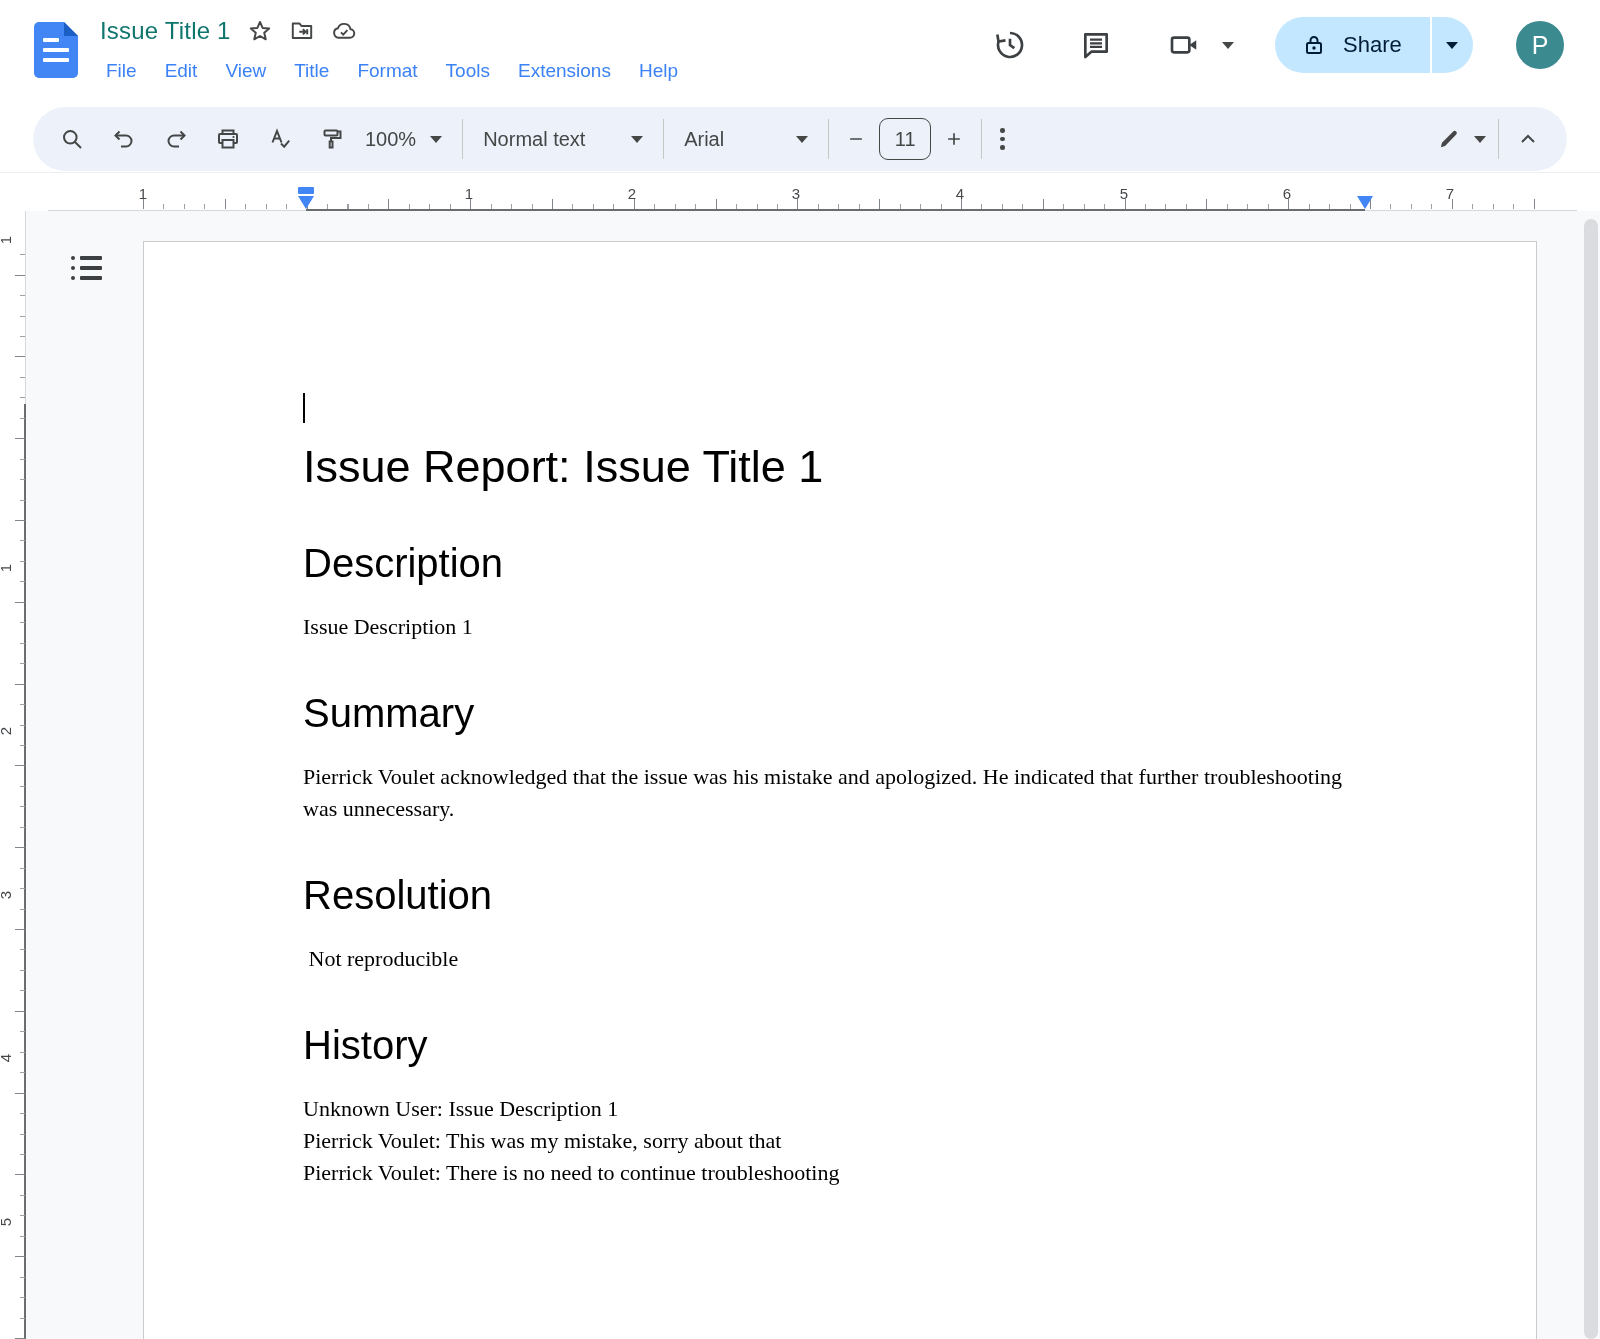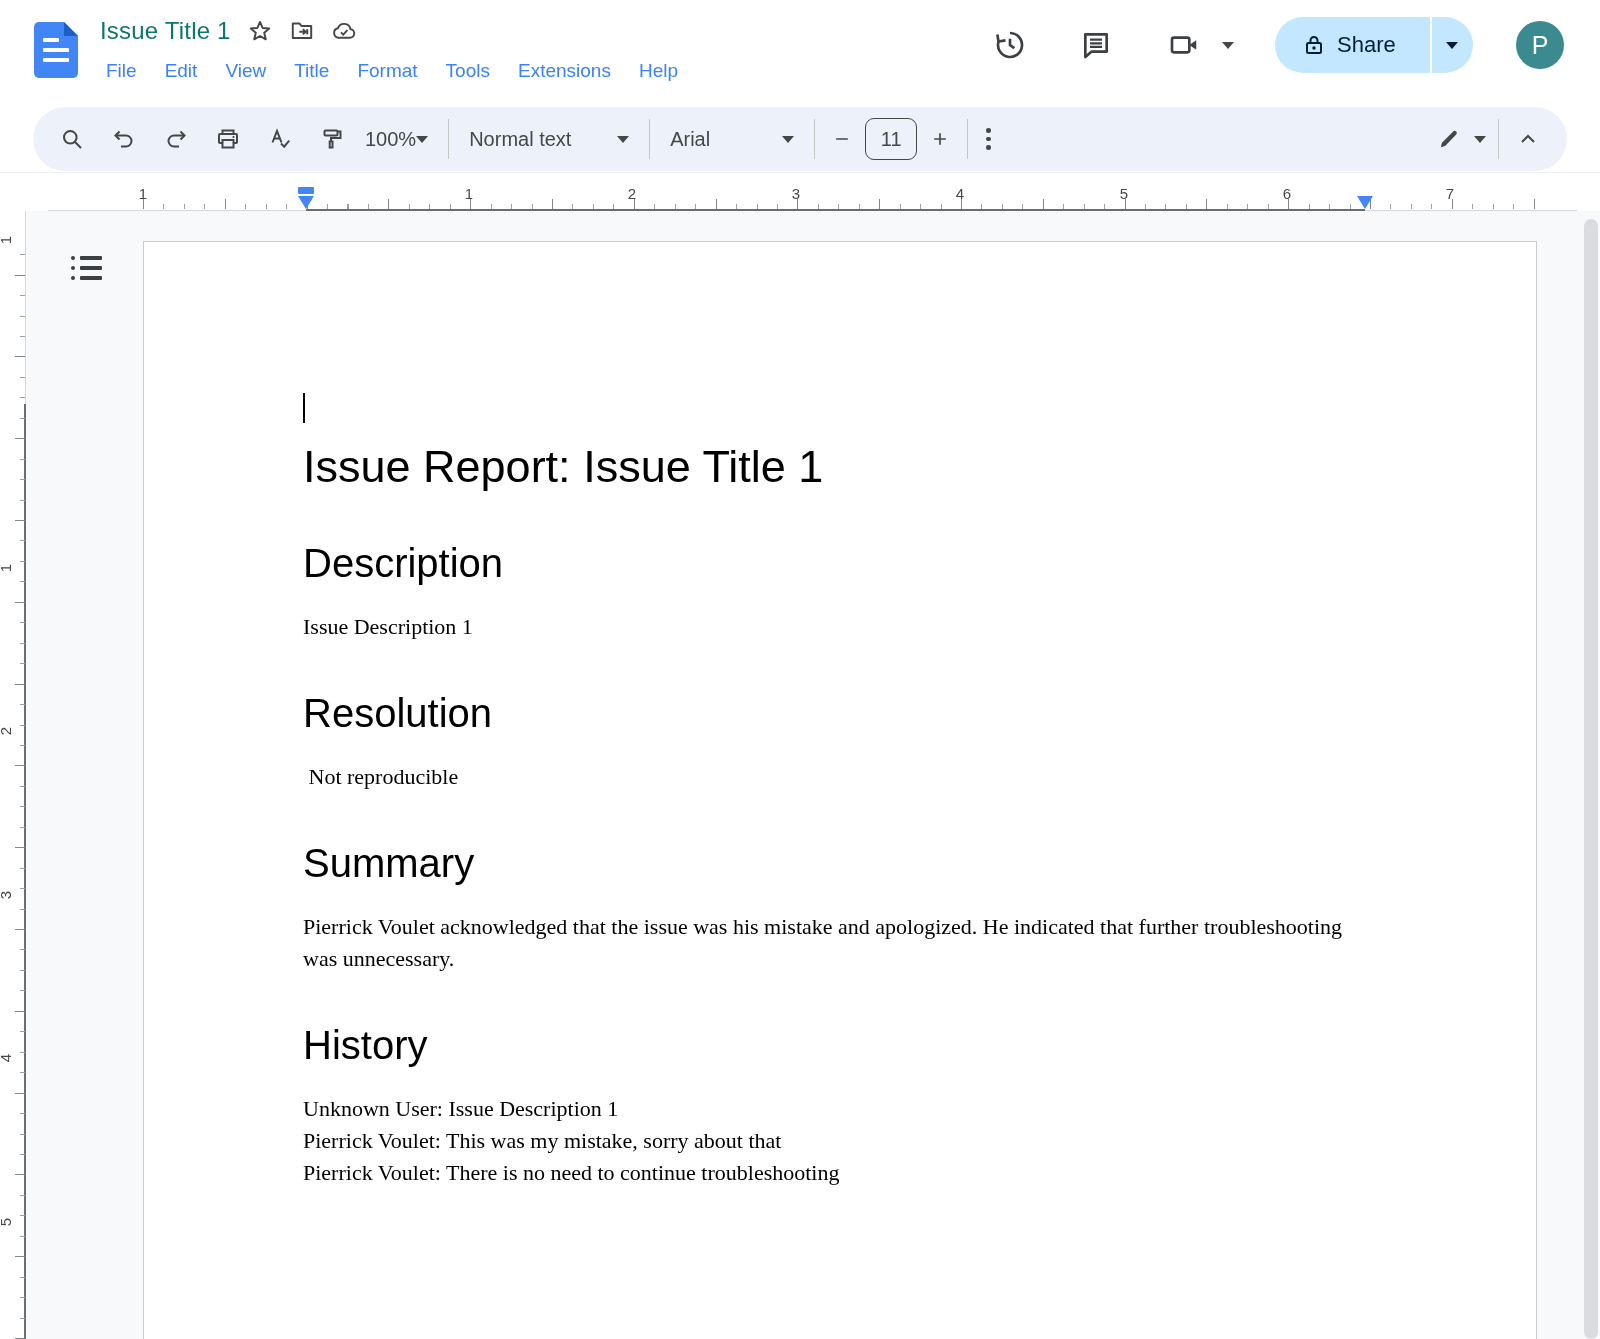--- a/index.html
+++ b/index.html
@@ -18,38 +18,38 @@
   .title-row { position:absolute; left:100px; top:14px; height:34px; display:flex; align-items:center; gap:16px; }
   .doc-title { font-size:24px; color:#0f766e; letter-spacing:.2px; }
   .title-ic { width:26px; height:26px; color:#444746; display:block; }
   .menu-row { position:absolute; left:92px; top:56px; display:flex; }
   .menu-item { font-size:19px; color:#3b82f6; padding:4px 14px; border-radius:8px; cursor:pointer; }
   .act-ic { position:absolute; width:32px; height:32px; color:#3c4043; }
   .caret { width:0; height:0; border-left:6px solid transparent; border-right:6px solid transparent;
            border-top:7px solid #444746; display:inline-block; }
   .share-btn { position:absolute; left:1275px; top:17px; width:198px; height:56px; background:#c2e7ff;
                border-radius:28px; display:flex; align-items:center; color:#001d35; }
-  .share-main { display:flex; align-items:center; gap:11px; padding-left:27px; width:155px; height:100%; cursor:pointer; }
+  .share-main { display:flex; align-items:center; gap:17px; padding-left:27px; width:155px; height:100%; cursor:pointer; }
   .share-label { font-size:22px; font-weight:500; }
   .share-sep { width:1.5px; height:56px; background:#fff; }
   .share-caret-zone { flex:1; display:flex; align-items:center; justify-content:center; height:100%; cursor:pointer; }
   .share-caret-zone .caret { border-top-color:#001d35; }
   .avatar { position:absolute; left:1516px; top:21px; width:48px; height:48px; border-radius:50%;
             background:#3a8a8f; color:#fff; font-size:25px; font-weight:500;
             display:flex; align-items:center; justify-content:center; cursor:pointer; }
 
   
   .toolbar { position:absolute; left:33px; top:107px; width:1534px; height:64px; background:#edf2fa;
              border-radius:32px; display:flex; align-items:center; padding:0 22px; color:#444746; }
   .tb-ic { width:34px; height:34px; padding:5px; color:#444746; cursor:pointer; border-radius:6px; flex:none; }
   .tb-gap { width:18px; flex:none; }
   .tb-sm-gap { width:8px; flex:none; }
   .tb-divider { width:1px; height:40px; background:#c4c7c5; margin:0 12px; flex:none; }
   .tb-text { font-size:20px; color:#444746; cursor:pointer; }
-  .tb-drop { display:flex; align-items:center; padding:4px 8px; cursor:pointer; }
+  .tb-drop { display:flex; align-items:center; gap:14px; padding:4px 8px; cursor:pointer; }
   .font-size-box { width:52px; height:42px; border:1.5px solid #444746; border-radius:9px;
                    display:flex; align-items:center; justify-content:center; font-size:20px; cursor:text; background:transparent; }
   .tb-spring { flex:1; }
   .dots { display:flex; flex-direction:column; gap:4px; align-items:center; padding:6px; cursor:pointer; }
   .dots i { width:4.5px; height:4.5px; border-radius:50%; background:#444746; }
 
   
   .hruler { position:absolute; left:0; top:172px; width:1600px; height:39px; background:#fff;
             border-top:1px solid #eceef1; }
   .hruler .baseline { position:absolute; left:48px; right:23px; bottom:0; border-bottom:1px solid #d5d7da; }
@@ -276,27 +276,27 @@
         <span class="text-cursor"></span>
       </div>
       <div class="doc-h1">Issue Report: Issue Title 1</div>
 
       <div class="section">
         <div class="doc-h2">Description</div>
         <div class="doc-p">Issue Description 1</div>
       </div>
 
       <div class="section">
+        <div class="doc-h2">Summary</div>
+        <div class="doc-p">Pierrick Voulet acknowledged that the issue was his mistake and apologized. He indicated that further troubleshooting was unnecessary.</div>
+      </div>
+
+      <div class="section">
         <div class="doc-h2">Resolution</div>
         <div class="doc-p"> Not reproducible</div>
-      </div>
-
-      <div class="section">
-        <div class="doc-h2">Summary</div>
-        <div class="doc-p">Pierrick Voulet acknowledged that the issue was his mistake and apologized. He indicated that further troubleshooting was unnecessary.</div>
       </div>
 
       <div class="section">
         <div class="doc-h2">History</div>
         <div class="doc-p">Unknown User: Issue Description 1</div>
         <div class="doc-p">Pierrick Voulet: This was my mistake, sorry about that</div>
         <div class="doc-p">Pierrick Voulet: There is no need to continue troubleshooting</div>
       </div>
     </div>
   </div>

